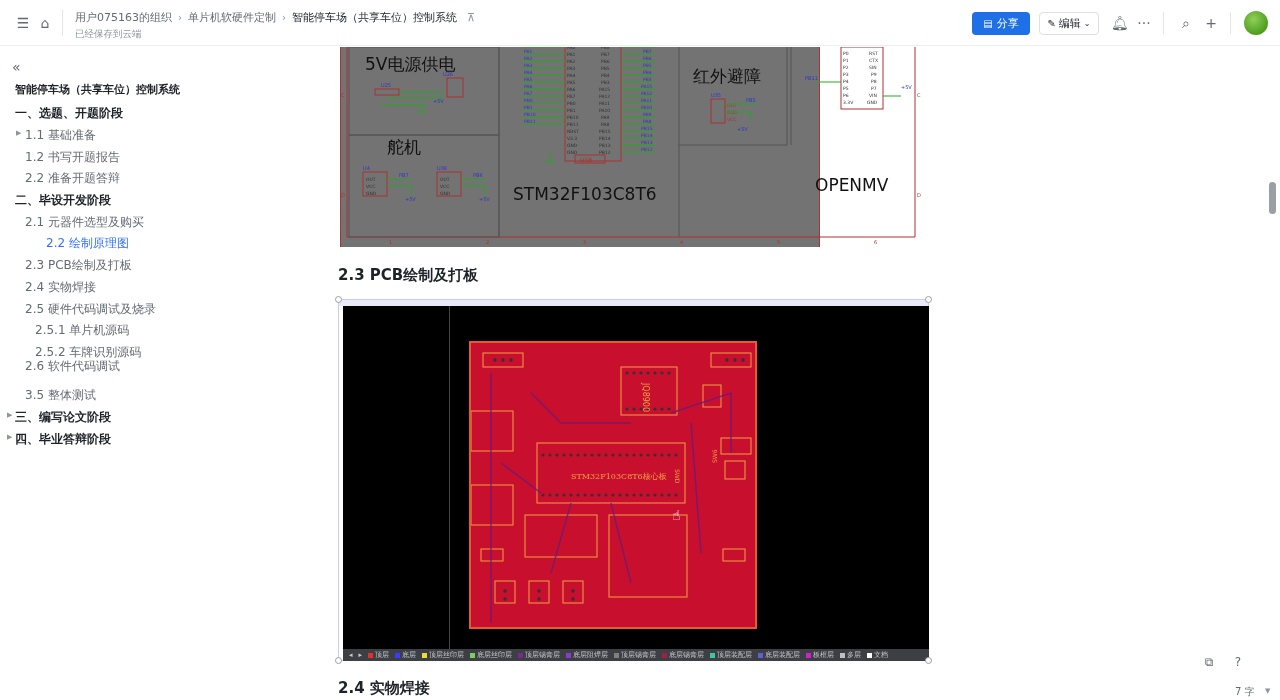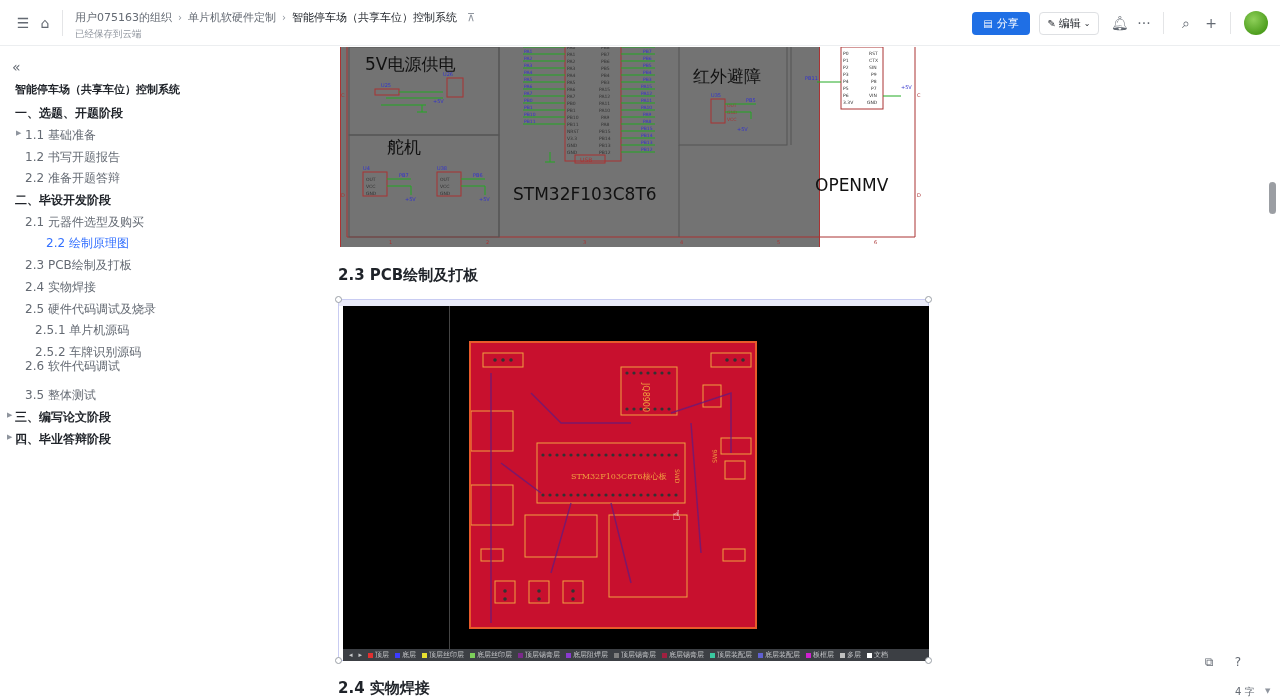--- a/index.html
+++ b/index.html
@@ -482,14 +482,14 @@
     <div class="handle" style="left:-4px; bottom:-4px;"></div>
     <div class="handle" style="right:-4px; bottom:-4px;"></div>
   </div>
 
   <div class="h2" style="left:38px; top:632px;">2.4 实物焊接</div>
 </div>
 
 <div class="scrollbar"></div>
 <div class="float-btn" style="left:1199px; top:652px;">⧉</div>
 <div class="float-btn" style="left:1228px; top:652px;">?</div>
-<div class="wordcount">4 字</div>
+<div class="wordcount">7 字</div>
 <div style="position:absolute; left:1265px; top:687px; font-size:7px; color:#8f959e;">▼</div>
 
 </body></html>

